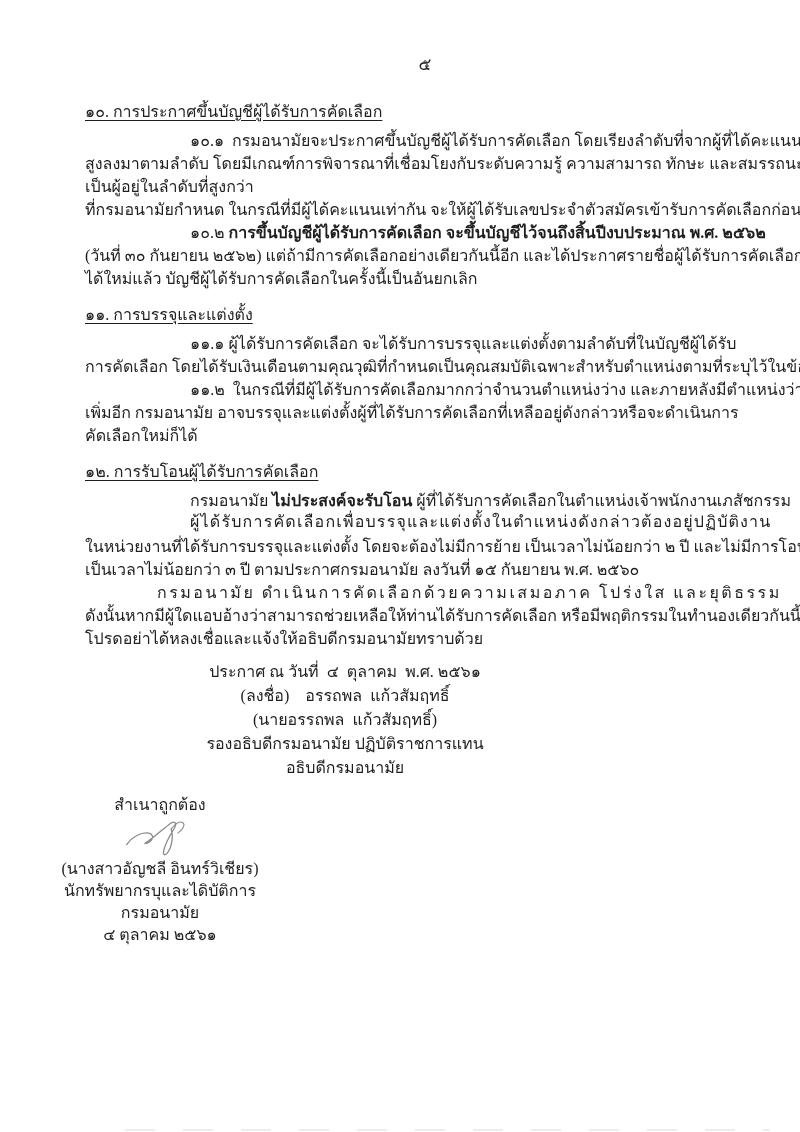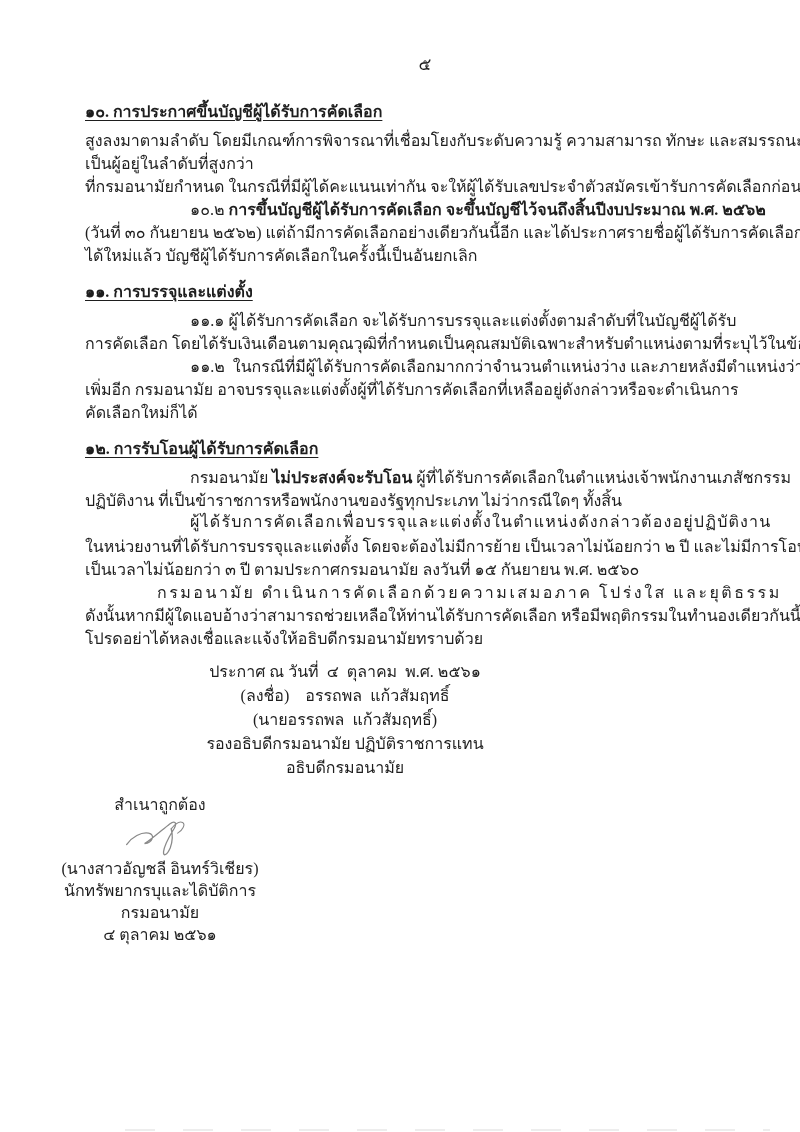--- a/index.html
+++ b/index.html
@@ -23,21 +23,21 @@
   .doc {
     position: absolute;
     top: 92px;
     left: 85px;
     width: 660px;
     font-size: 16px;
     line-height: 23px;
   }
   .line, .heading { white-space: pre; }
   .heading {
-    font-weight: bold;
+    font-weight: normal;
     text-decoration: underline;
     text-underline-offset: 3px;
     margin: 13px 0 6px 0;
   }
   #doc-lines .heading:first-child { margin-top: 8px; }
   .line.indent { text-indent: 105px; }
   .line.indent-sm { text-indent: 72px; }
   .line.spread1 { letter-spacing: 1.2px; font-family: Liberation Mono, monospace; }
   .line.spread2 { letter-spacing: 2.5px; }
   .bold { font-weight: bold; }
@@ -75,35 +75,35 @@
 <body>
 
 <div class="page">
 
   <div class="page-number">๕</div>
 
   <div class="doc">
 
     <div id="doc-lines">
         <div class="heading">๑๐. การประกาศขึ้นบัญชีผู้ได้รับการคัดเลือก</div>
+        <div class="line indent">๑๐.๑  กรมอนามัยจะประกาศขึ้นบัญชีผู้ได้รับการคัดเลือก โดยเรียงลำดับที่จากผู้ที่ได้คะแนน</div>
         <div class="line">สูงลงมาตามลำดับ โดยมีเกณฑ์การพิจารณาที่เชื่อมโยงกับระดับความรู้ ความสามารถ ทักษะ และสมรรถนะ</div>
         <div class="line">เป็นผู้อยู่ในลำดับที่สูงกว่า</div>
         <div class="line">ที่กรมอนามัยกำหนด ในกรณีที่มีผู้ได้คะแนนเท่ากัน จะให้ผู้ได้รับเลขประจำตัวสมัครเข้ารับการคัดเลือกก่อน</div>
         <div class="line indent"><span class="">๑๐.๒ </span><span class="bold">การขึ้นบัญชีผู้ได้รับการคัดเลือก จะขึ้นบัญชีไว้จนถึงสิ้นปีงบประมาณ พ.ศ. ๒๕๖๒</span></div>
         <div class="line">(วันที่ ๓๐ กันยายน ๒๕๖๒) แต่ถ้ามีการคัดเลือกอย่างเดียวกันนี้อีก และได้ประกาศรายชื่อผู้ได้รับการคัดเลือก</div>
         <div class="line">ได้ใหม่แล้ว บัญชีผู้ได้รับการคัดเลือกในครั้งนี้เป็นอันยกเลิก</div>
         <div class="heading">๑๑. การบรรจุและแต่งตั้ง</div>
         <div class="line indent">๑๑.๑ ผู้ได้รับการคัดเลือก จะได้รับการบรรจุและแต่งตั้งตามลำดับที่ในบัญชีผู้ได้รับ</div>
         <div class="line">การคัดเลือก โดยได้รับเงินเดือนตามคุณวุฒิที่กำหนดเป็นคุณสมบัติเฉพาะสำหรับตำแหน่งตามที่ระบุไว้ในข้อ ๑.๒</div>
         <div class="line indent">๑๑.๒  ในกรณีที่มีผู้ได้รับการคัดเลือกมากกว่าจำนวนตำแหน่งว่าง และภายหลังมีตำแหน่งว่าง</div>
         <div class="line">เพิ่มอีก กรมอนามัย อาจบรรจุและแต่งตั้งผู้ที่ได้รับการคัดเลือกที่เหลืออยู่ดังกล่าวหรือจะดำเนินการ</div>
         <div class="line">คัดเลือกใหม่ก็ได้</div>
         <div class="heading">๑๒. การรับโอนผู้ได้รับการคัดเลือก</div>
         <div class="line indent"><span class="">กรมอนามัย </span><span class="bold">ไม่ประสงค์จะรับโอน</span><span class=""> ผู้ที่ได้รับการคัดเลือกในตำแหน่งเจ้าพนักงานเภสัชกรรม</span></div>
-        <div class="line">ปฏิบัติงาน ที่เป็นข้าราชการหรือพนักงานของรัฐทุกประเภท ไม่ว่ากรณีใดๆ ทั้งสิ้น</div>
         <div class="line indent spread1">ผู้ได้รับการคัดเลือกเพื่อบรรจุและแต่งตั้งในตำแหน่งดังกล่าวต้องอยู่ปฏิบัติงาน</div>
         <div class="line">ในหน่วยงานที่ได้รับการบรรจุและแต่งตั้ง โดยจะต้องไม่มีการย้าย เป็นเวลาไม่น้อยกว่า ๒ ปี และไม่มีการโอน</div>
         <div class="line">เป็นเวลาไม่น้อยกว่า ๓ ปี ตามประกาศกรมอนามัย ลงวันที่ ๑๕ กันยายน พ.ศ. ๒๕๖๐</div>
         <div class="line indent-sm spread2">กรมอนามัย ดำเนินการคัดเลือกด้วยความเสมอภาค โปร่งใส และยุติธรรม</div>
         <div class="line">ดังนั้นหากมีผู้ใดแอบอ้างว่าสามารถช่วยเหลือให้ท่านได้รับการคัดเลือก หรือมีพฤติกรรมในทำนองเดียวกันนี้</div>
         <div class="line">โปรดอย่าได้หลงเชื่อและแจ้งให้อธิบดีกรมอนามัยทราบด้วย</div>
       </div>
 
     <div class="announce">
       <div class="ann-line">ประกาศ ณ วันที่  ๔  ตุลาคม  พ.ศ. ๒๕๖๑</div>

